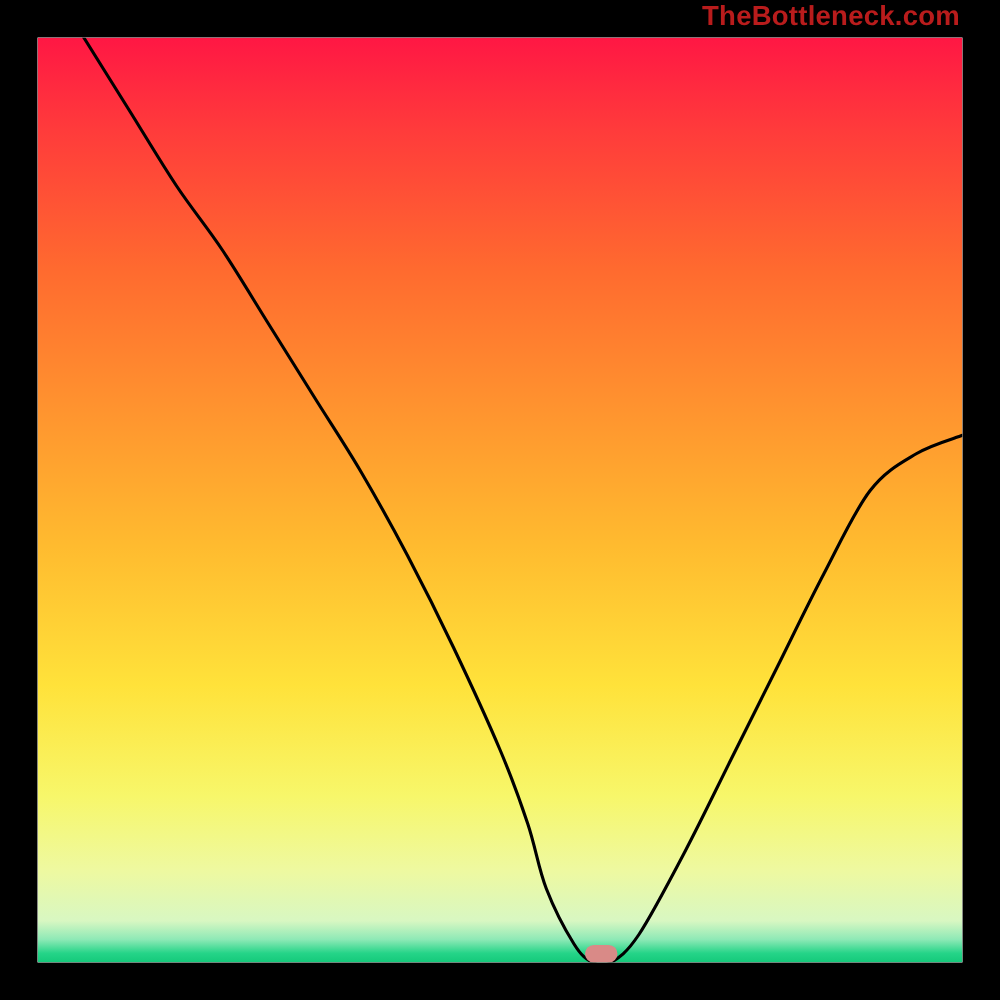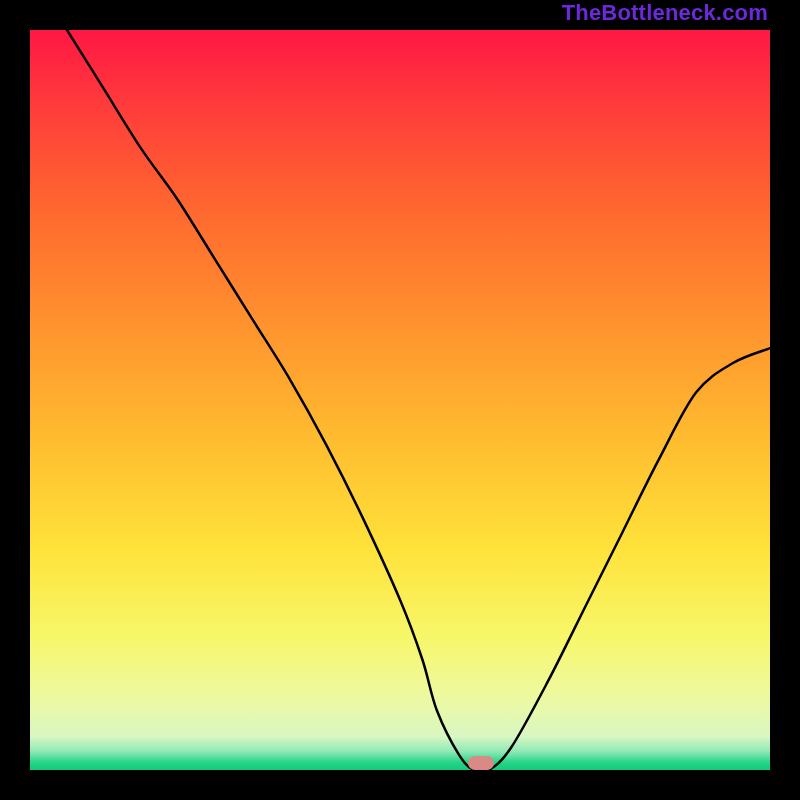--- a/index.html
+++ b/index.html
@@ -31,21 +31,21 @@
     width: 740px;
     height: 740px;
     overflow: hidden;
   }
 
   .watermark {
     position: absolute;
     top: 0px;
     right: 32px;
     font: 600 22px Arial, Helvetica, sans-serif;
-    color: #6d28d9;
+    color: #b91c1c;
     letter-spacing: 0.2px;
     z-index: 10;
     user-select: none;
   }
 
   .marker {
     position: absolute;
     width: 26px;
     height: 14px;
     border-radius: 7px;

